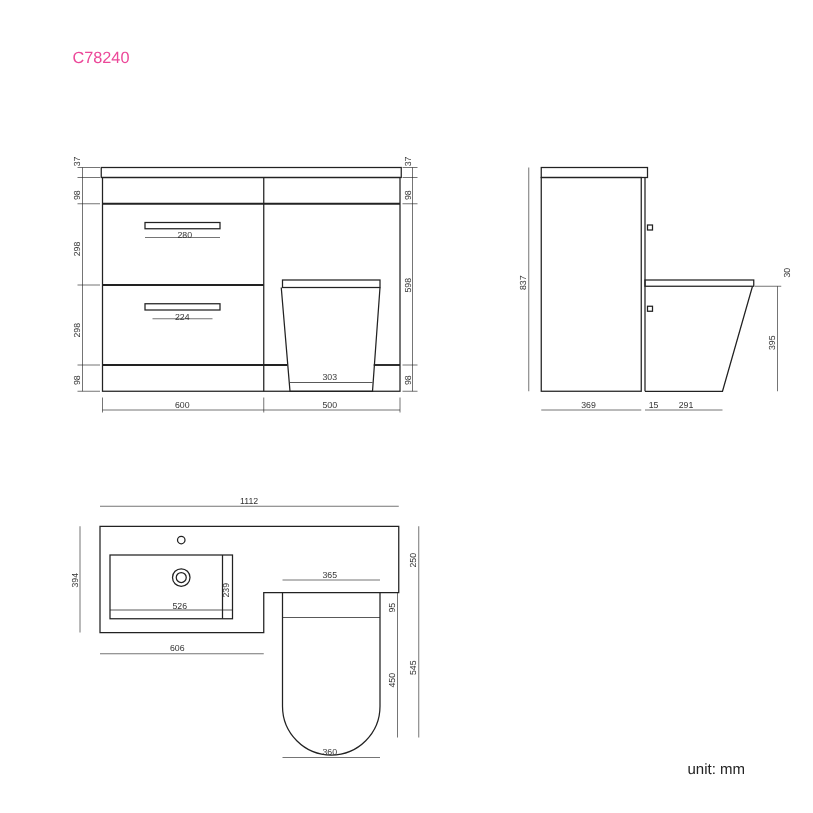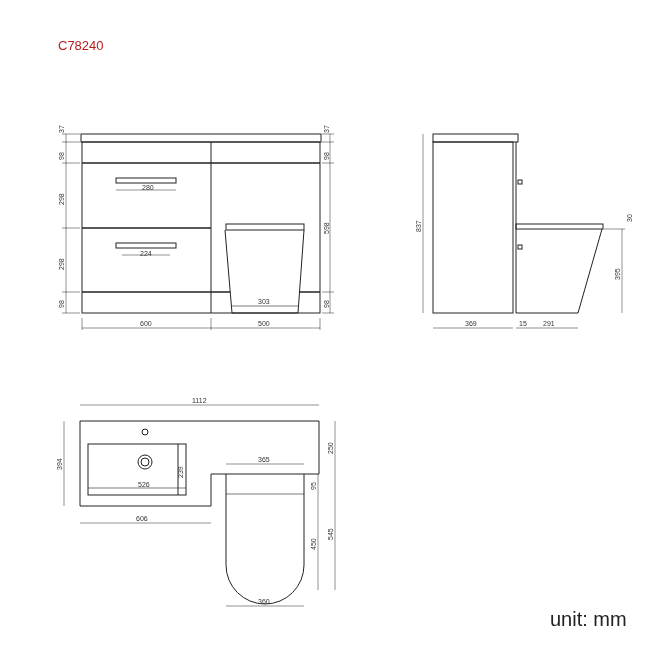--- a/index.html
+++ b/index.html
@@ -1,18 +1,18 @@
 <!DOCTYPE html>
 <html><head>
 <meta charset="utf-8">
 <style>
   html, body { margin:0; padding:0; background:#ffffff; }
   body { width:650px; height:650px; position:relative; overflow:hidden; font-family:"Liberation Sans", sans-serif; }
-  .code { position:absolute; left:58px; top:38px; font-size:13px; color:#b91c1c; }
-  .unit { position:absolute; left:550px; top:608px; font-size:20px; color:#222; }
+  .code { position:absolute; left:58px; top:38px; font-size:13px; color:#ec4899; }
+  .unit { position:absolute; left:550px; top:608px; font-size:12px; color:#222; }
   svg { position:absolute; left:0; top:0; }
   svg text { font-family:"Liberation Sans", sans-serif; font-size:7px; fill:#333; }
 </style>
 </head>
 <body>
 
 <div class="code">C78240</div>
 <div class="unit">unit: mm</div>
 
 <svg width="650" height="650" viewBox="0 0 650 650">

